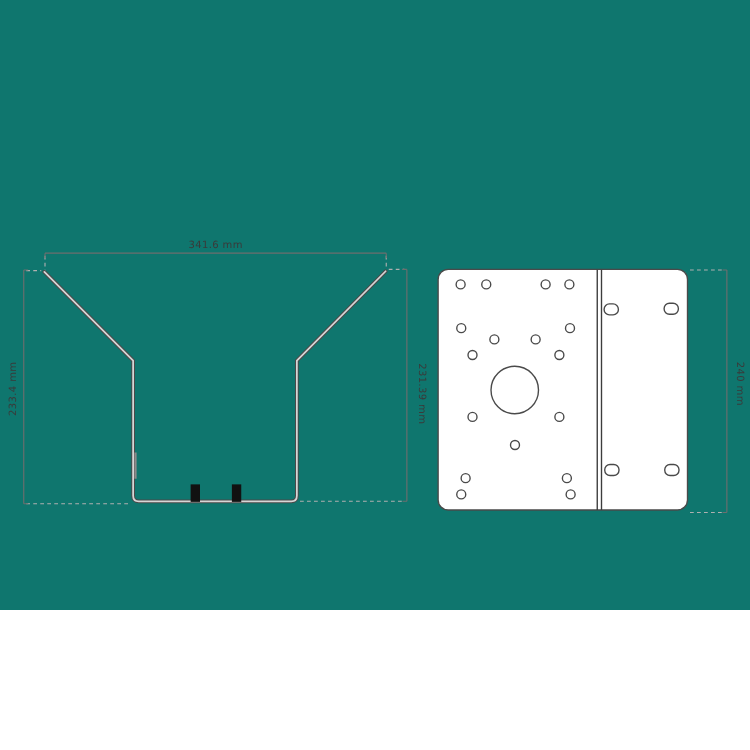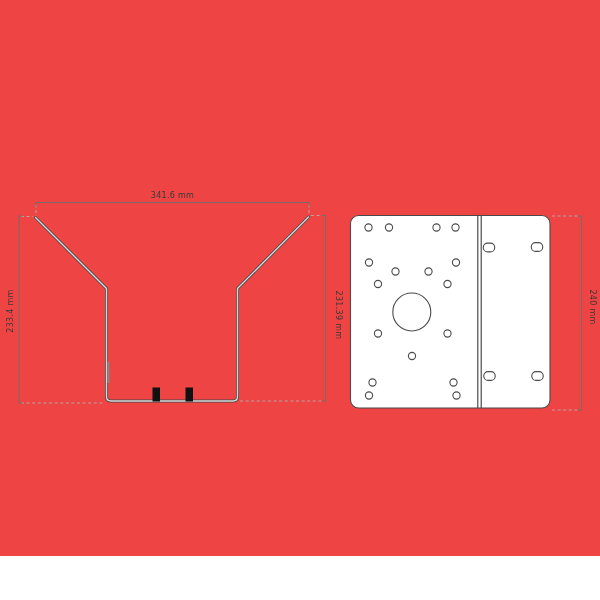--- a/index.html
+++ b/index.html
@@ -7,22 +7,22 @@
     padding: 0;
     background: #ffffff;
     width: 600px;
     height: 600px;
     overflow: hidden;
     font-family: "DejaVu Sans", "Liberation Sans", sans-serif;
   }
   #canvas-wrap {
     position: relative;
     width: 600px;
-    height: 556px;
-    background: #ef4444;
+    height: 488px;
+    background: #0f766e;
   }
   svg { display: block; }
   .dim-text {
     font-family: "DejaVu Sans", "Liberation Sans", sans-serif;
     font-size: 8px;
     fill: #3a3a3a;
     letter-spacing: 0.3px;
   }
   .dimline {
     stroke: #6e6e6e;

